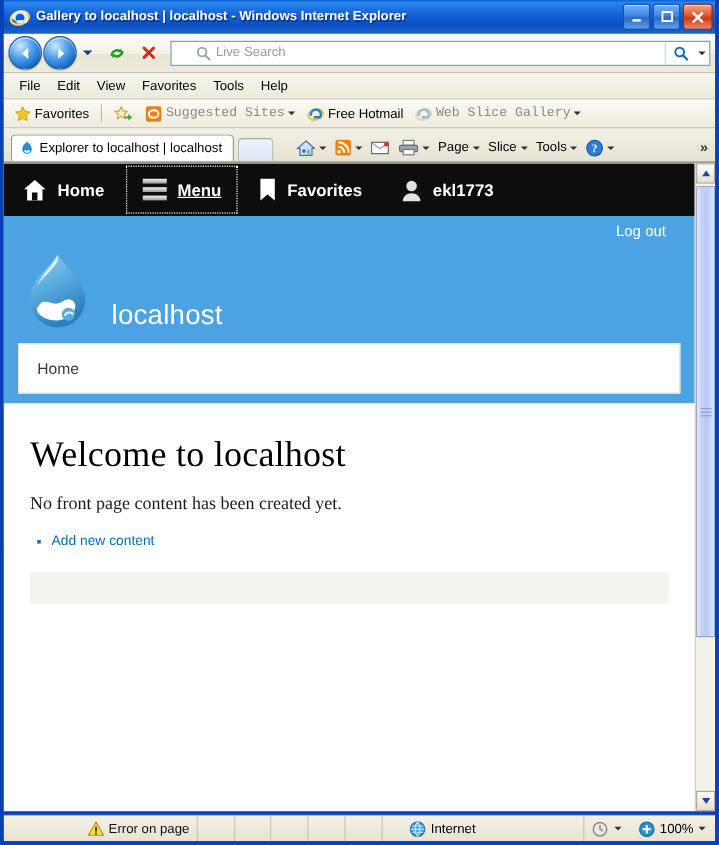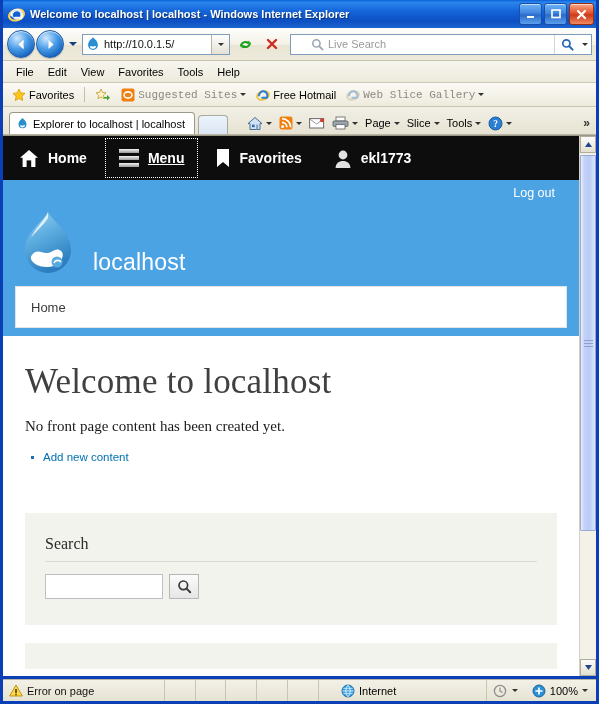--- a/index.html
+++ b/index.html
@@ -365,23 +365,23 @@
     text-decoration: none;
   }
 
   
   .dmain {
     padding: 26px 22px 0 22px;
     background: #fff;
   }
   .dtitle {
     font-family: "Liberation Serif", serif;
-    font-size: 35px;
+    font-size: 30px;
     font-weight: normal;
-    color: #404040;
+    color: #000000;
     margin: 0 0 16px 0;
     letter-spacing: .2px;
   }
   .dpara {
     font-family: "Liberation Serif", serif;
     font-size: 15px;
     color: #1a1a1a;
     margin: 0 0 14px 0;
   }
   .dlist {
@@ -500,41 +500,41 @@
   }
   .sb-cell {
     display: flex;
     align-items: center;
     gap: 4px;
     padding: 0 6px;
     height: 100%;
     border-right: 1px solid #c9c5b4;
     white-space: nowrap;
   }
-  .sb-err { width: 150px; color: #111; }
+  .sb-err { width: 150px; color: #111; justify-content: flex-end; }
   .sb-sp { width: 18px; }
   .sb-zone { width: 140px; padding-left: 10px; }
   .sb-flex { flex: 1; border-right: none; }
   .sb-zoom { gap: 4px; border-right: none; padding-right: 8px; }
   .warn-tri { position: relative; width: 14px; height: 13px; }
 </style>
 </head>
 <body>
 
 <div class="ie-window">
 
   <div class="titlebar">
     <span class="ie-logo">
       <svg width="17" height="17" viewBox="0 0 17 17">
         <ellipse cx="8.5" cy="9" rx="7.6" ry="5.2" fill="none" stroke="#ffd24d" stroke-width="2.1" transform="rotate(-18 8.5 9)"></ellipse>
         <path d="M3.6 9.4a5.2 5.2 0 1 1 9.6 2.6H7.2" fill="none" stroke="#ffffff" stroke-width="2.4" stroke-linecap="round"></path>
         <circle cx="8.6" cy="8.6" r="4.4" fill="none" stroke="#cfe8ff" stroke-width="1.1"></circle>
       </svg>
     </span>
-    <span class="title-text">Welcome to localhost | localhost - Windows Internet Explorer</span>
+    <span class="title-text">Gallery to localhost | localhost - Windows Internet Explorer</span>
     <span class="winbtns">
       <span class="winbtn">
         <svg width="9" height="9">
             <rect x="1" y="6" width="7" height="2" fill="#fff"></rect>
           </svg>
       </span>
       <span class="winbtn">
         <svg width="10" height="10">
             <rect x="1" y="1" width="8" height="7.5" fill="none" stroke="#fff" stroke-width="1.6"></rect>
           </svg>
@@ -558,32 +558,20 @@
       </span>
       <span class="navbtn">
         <svg width="15" height="15" viewBox="0 0 15 15">
           <path d="M5.5 3 L10.5 7.5 L5.5 12 Z" fill="#fff"></path>
         </svg>
       </span>
       <span class="nav-drop">
           <i class="caret"></i>
         </span>
 
-      <span class="addrbar">
-        <span class="addr-fav">
-          <svg width="16" height="16" viewBox="0 0 16 16">
-            <path d="M8 1.2 C6.4 3 3.1 5 3.1 9 a4.9 4.9 0 0 0 9.8 0 c0-4-3.3-6-4.9-7.8Z" fill="#2a8fd0"></path>
-            <path d="M5.2 10.4 c1.3-1 2.2.6 3.1.2 .9-.4 1.6-1.1 2.4-.4 .7.7-.3 2.6-2.6 2.6 -2 0-3.5-1.5-2.9-2.4Z" fill="#fff"></path>
-          </svg>
-        </span>
-        <span class="addr-text">http://10.0.1.5/</span>
-        <span class="addr-drop">
-            <i class="caret sm"></i>
-          </span>
-      </span>
 
       <span class="tb-sq">
         <svg width="15" height="15" viewBox="0 0 15 15">
           <path d="M3 9.5 a4.5 4.5 0 0 1 7.2-3.6" fill="none" stroke="#1aa01a" stroke-width="2"></path>
           <path d="M11.2 3.4 L11.6 7 L8.2 6.2 Z" fill="#1aa01a"></path>
           <path d="M12 5.5 a4.5 4.5 0 0 1-7.2 3.6" fill="none" stroke="#1aa01a" stroke-width="2"></path>
           <path d="M3.8 11.6 L3.4 8 L6.8 8.8 Z" fill="#1aa01a"></path>
         </svg>
       </span>
       <span class="tb-sq">
@@ -796,32 +784,20 @@
       <div class="dmain">
         <h1 class="dtitle">Welcome to localhost</h1>
         <p class="dpara">No front page content has been created yet.</p>
         <ul class="dlist">
           <li>
             <a href="#">Add new content</a>
           </li>
         </ul>
       </div>
 
-      <div class="dblock">
-        <h2 class="dblock-title">Search</h2>
-        <div class="dsearch-row">
-          <input class="dsearch-input" type="text" value="" style="">
-          <span class="dsearch-btn">
-            <svg width="15" height="15" viewBox="0 0 15 15">
-              <circle cx="6.3" cy="6.3" r="4.3" fill="none" stroke="#3a3a3a" stroke-width="1.7"></circle>
-              <path d="M9.6 9.6 L13.2 13.2" stroke="#3a3a3a" stroke-width="2" stroke-linecap="round"></path>
-            </svg>
-          </span>
-        </div>
-      </div>
       <div class="dblock2"></div>
     </div>
 
     <div class="vscroll">
       <div class="vs-btn">
         <svg width="7" height="5" viewBox="0 0 7 5">
             <path d="M3.5 0 L7 5 L0 5 Z" fill="#23458e"></path>
           </svg>
       </div>
       <div class="vs-track">

